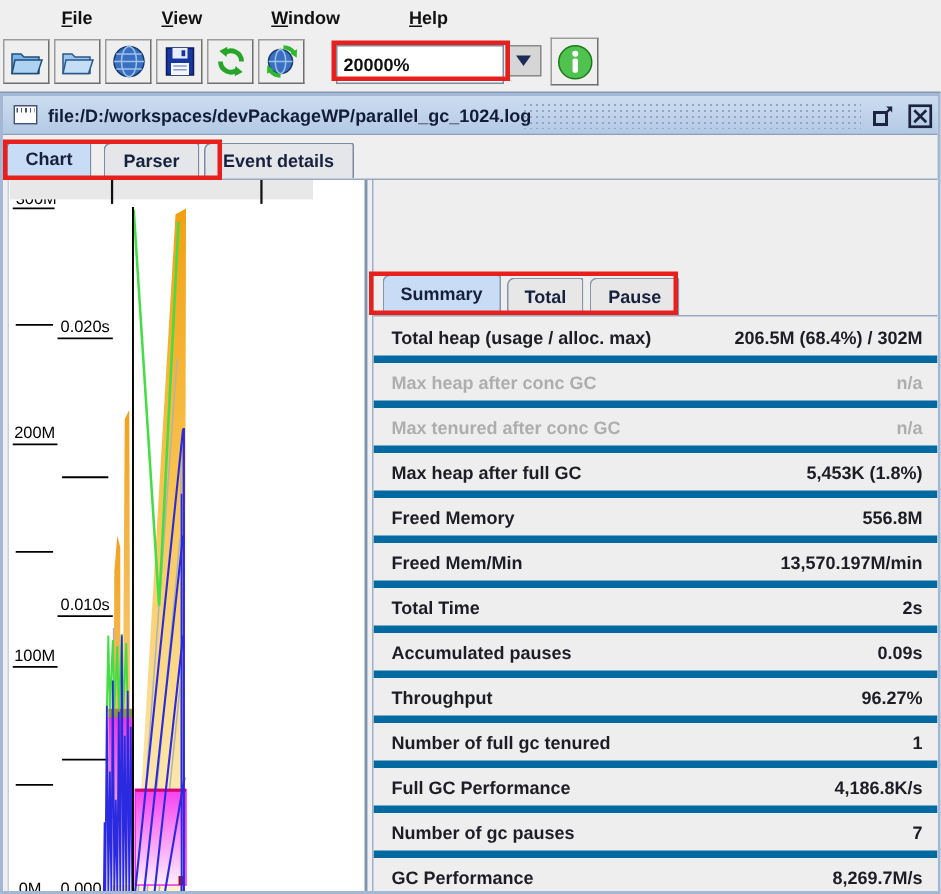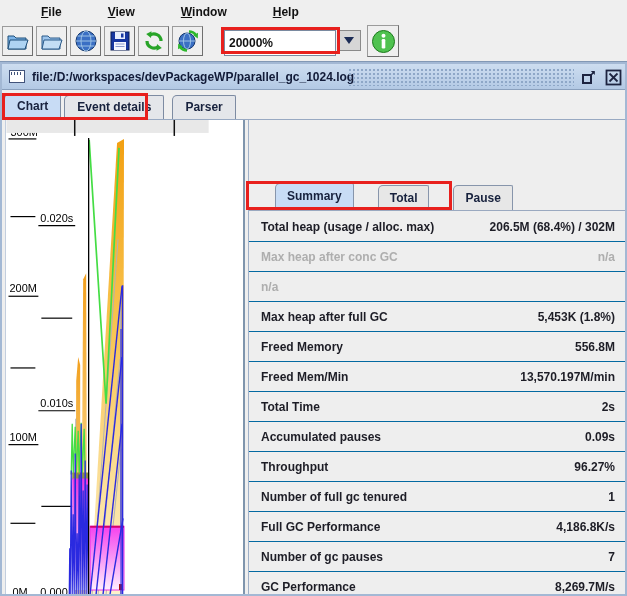--- a/index.html
+++ b/index.html
@@ -39,27 +39,27 @@
   .tabs-sep { position:absolute; left:0; top:55px; width:623px; height:1px; background:#98a9c2; }
 
   
   .content { position:absolute; left:0; top:56px; width:623px; height:474px; background:#efefef; }
   .chart-panel { position:absolute; left:3px; top:0; width:240px; height:474px; background:#fff; border-right:2px solid #7f95ad; border-left:1px solid #c3cede; }
   .chart-panel svg { display:block; }
   .right-panel { position:absolute; left:246px; top:0; width:377px; height:474px; background:#eeeeee; border-left:1px solid #9fb0c8; }
 
   
   .subtabs { position:absolute; left:6px; top:63px; height:27px; display:flex; align-items:flex-end; gap:4px; }
-  .subtab { height:25px; padding:5px 11px 3px 11px; font-weight:bold; color:#17213d; background:#e7e7e7; border:1px solid #8795ab; border-bottom:none; border-radius:5px 2px 0 0; font-size:12px;margin-left:20px; }
+  .subtab { height:25px; padding:5px 11px 3px 11px; font-weight:bold; color:#17213d; background:#e7e7e7; border:1px solid #8795ab; border-bottom:none; border-radius:5px 2px 0 0; font-size:12px; }
   .subtab.selected { background:#c8dcf5; height:27px; }
   .subtabs-sep { position:absolute; left:0; top:90px; width:376px; height:1px; background:#9aa9c0; }
 
   
   .table { position:absolute; left:0; top:92px; width:376px; height:382px; overflow:hidden; }
-  .trow { height:30px; display:flex; align-items:center; justify-content:space-between; padding:0 10px 0 12px; border-bottom:1px solid #0369a1; }
+  .trow { height:30px; display:flex; align-items:center; justify-content:space-between; padding:0 10px 0 12px; border-bottom:5px solid #0369a1; }
   .tlabel, .tvalue { font-weight:bold; color:#1d1d26; font-size:12px; white-space:nowrap; }
   .trow.disabled .tlabel, .trow.disabled .tvalue { color:#aeaeae;text-align:center; }
 </style>
 </head>
 <body>
 
 <div class="menubar">
   <span class="menu-item"><span class="mn">F</span><span>ile</span></span>
   <span class="menu-item"><span class="mn">V</span><span>iew</span></span>
   <span class="menu-item"><span class="mn">W</span><span>indow</span></span>
@@ -148,22 +148,22 @@
       <svg width="17" height="17" viewBox="0 0 17 17">
         <rect x="1.5" y="1.5" width="14" height="14" fill="none" stroke="#1d2440" stroke-width="1.8"></rect>
         <line x1="4.5" y1="4.5" x2="12.5" y2="12.5" stroke="#1d2440" stroke-width="1.8"></line>
         <line x1="12.5" y1="4.5" x2="4.5" y2="12.5" stroke="#1d2440" stroke-width="1.8"></line>
       </svg>
     </div>
   </div>
 
   <div class="tabs-row">
     <div class="tab selected">Chart</div>
+    <div class="tab" style="margin-left:5px">Parser</div>
     <div class="tab">Event details</div>
-    <div class="tab" style="margin-left:5px">Parser</div>
   </div>
   <div class="tabs-sep"></div>
 
   <div class="content">
 
     <div class="chart-panel">
       <svg width="238" height="474" viewBox="0 0 238 476">
         <defs>
           <linearGradient id="gy" x1="0" y1="0" x2="0" y2="1">
             <stop offset="0" stop-color="#f2a012"></stop>
@@ -258,20 +258,21 @@
             <span class="tlabel">Total heap (usage / alloc. max)</span>
             <span class="tvalue">206.5M (68.4%) / 302M</span>
           </div>
 
           <div class="trow disabled">
             <span class="tlabel">Max heap after conc GC</span>
             <span class="tvalue">n/a</span>
           </div>
 
           <div class="trow disabled">
+            <span class="tlabel">Max tenured after conc GC</span>
             <span class="tvalue">n/a</span>
           </div>
 
           <div class="trow">
             <span class="tlabel">Max heap after full GC</span>
             <span class="tvalue">5,453K (1.8%)</span>
           </div>
 
           <div class="trow">
             <span class="tlabel">Freed Memory</span>

